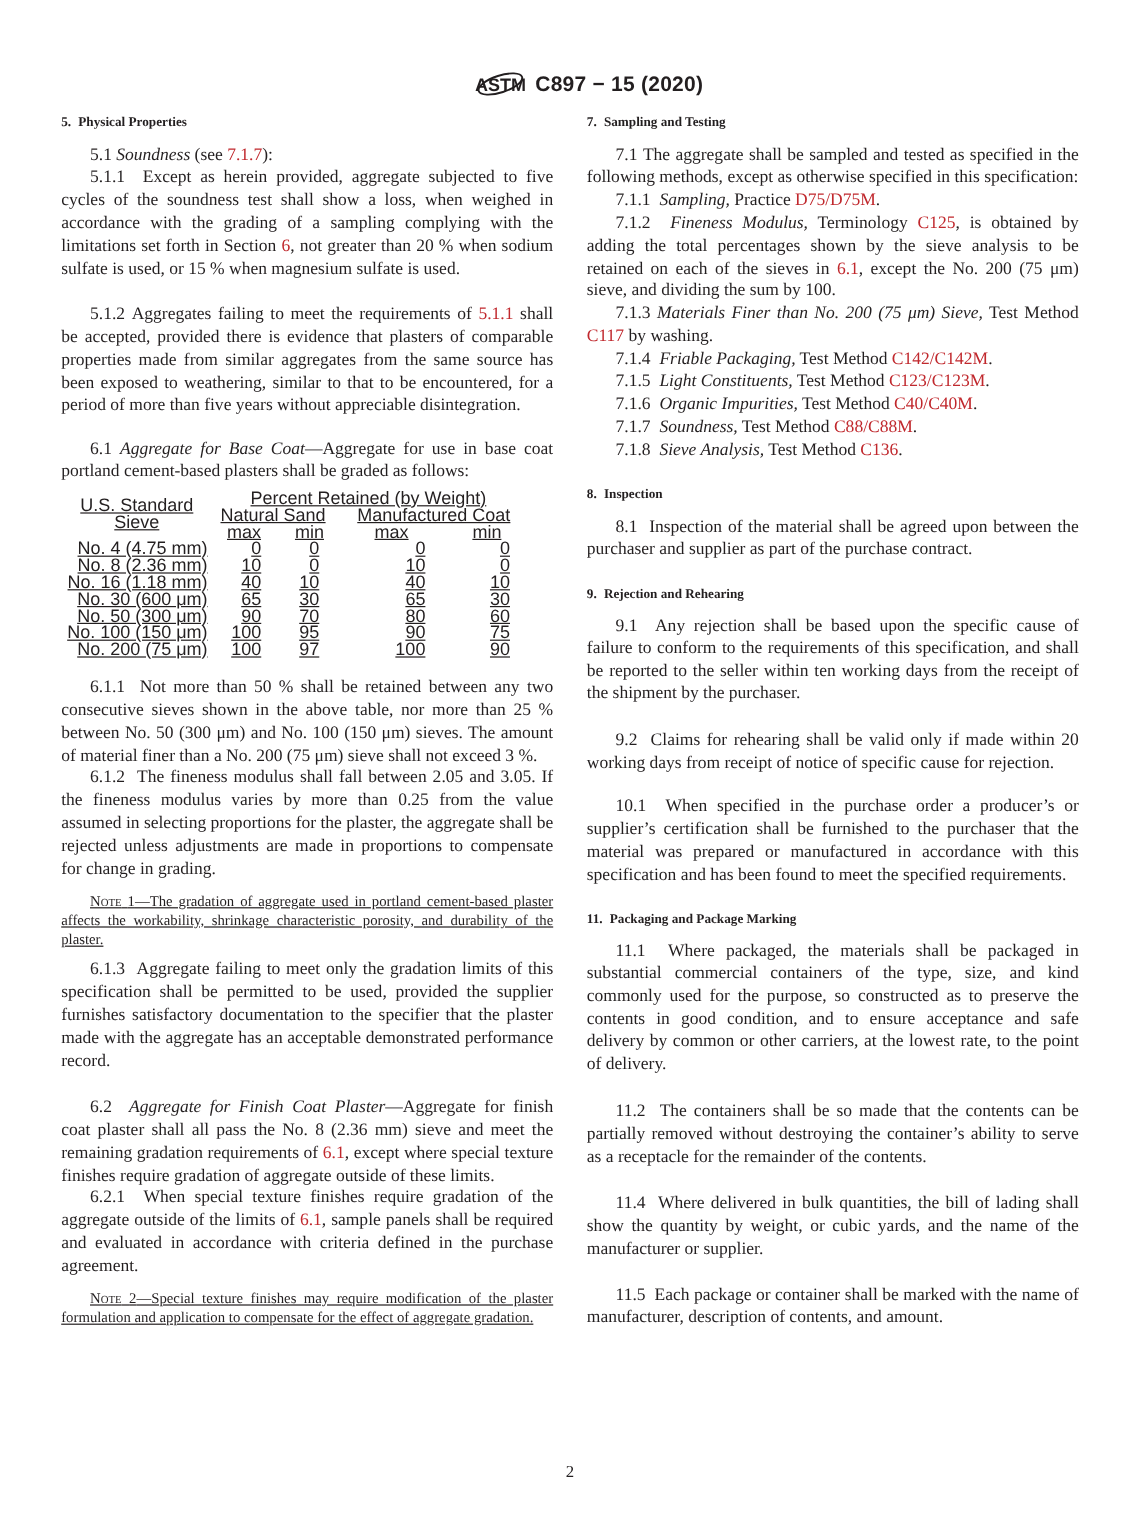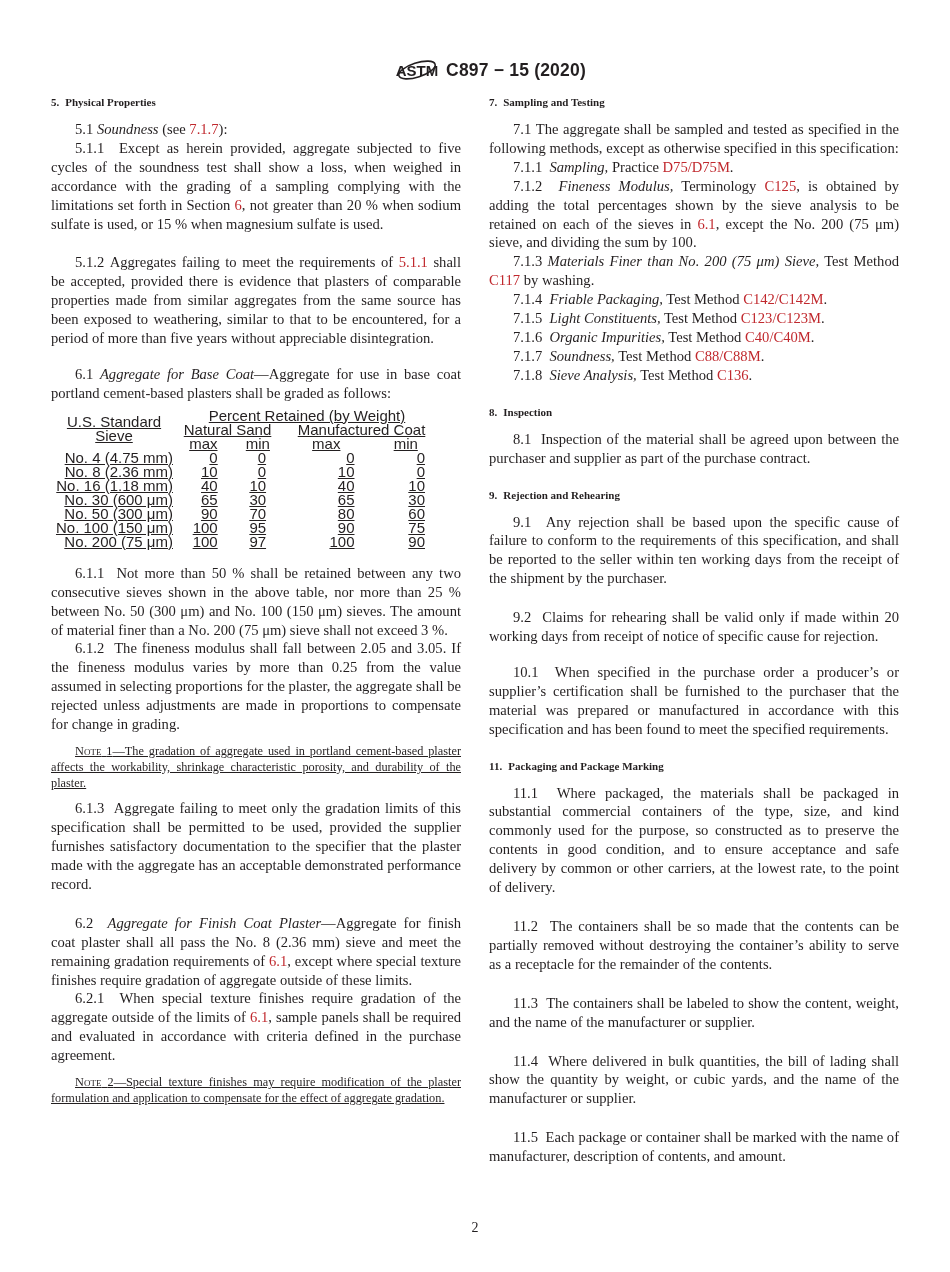--- a/index.html
+++ b/index.html
@@ -148,18 +148,17 @@
   <p><span>9.1</span>&nbsp;&nbsp;<span>Any rejection shall be based upon the specific cause of failure to conform to the requirements of this specification, and shall be reported to the seller within ten working days from the receipt of the shipment by the purchaser.</span></p>
   <p class="gap"><span>9.2</span>&nbsp;&nbsp;<span>Claims for rehearing shall be valid only if made within 20 working days from receipt of notice of specific cause for rejection.</span></p>
 
   <div class="sec-gap"></div>
   <p><span>10.1</span>&nbsp;&nbsp;<span>When specified in the purchase order a producer’s or supplier’s certification shall be furnished to the purchaser that the material was prepared or manufactured in accordance with this specification and has been found to meet the specified requirements.</span></p>
 
   <div class="sec-gap"></div>
   <h2><span class="num">11.</span><span>Packaging and Package Marking</span></h2>
   <p><span>11.1</span>&nbsp;&nbsp;<span>Where packaged, the materials shall be packaged in substantial commercial containers of the type, size, and kind commonly used for the purpose, so constructed as to preserve the contents in good condition, and to ensure acceptance and safe delivery by common or other carriers, at the lowest rate, to the point of delivery.</span></p>
   <p class="gap"><span>11.2</span>&nbsp;&nbsp;<span>The containers shall be so made that the contents can be partially removed without destroying the container’s ability to serve as a receptacle for the remainder of the contents.</span></p>
-  <p class="gap"><span>11.3</span>&nbsp;&nbsp;<span>The containers shall be labeled to show the content, weight, and the name of the manufacturer or supplier.</span></p>
   <p class="gap"><span>11.4</span>&nbsp;&nbsp;<span>Where delivered in bulk quantities, the bill of lading shall show the quantity by weight, or cubic yards, and the name of the manufacturer or supplier.</span></p>
   <p class="gap"><span>11.5</span>&nbsp;&nbsp;<span>Each package or container shall be marked with the name of manufacturer, description of contents, and amount.</span></p>
 </div>
 
 <div class="pagenum">2</div>
 
 </body></html>

